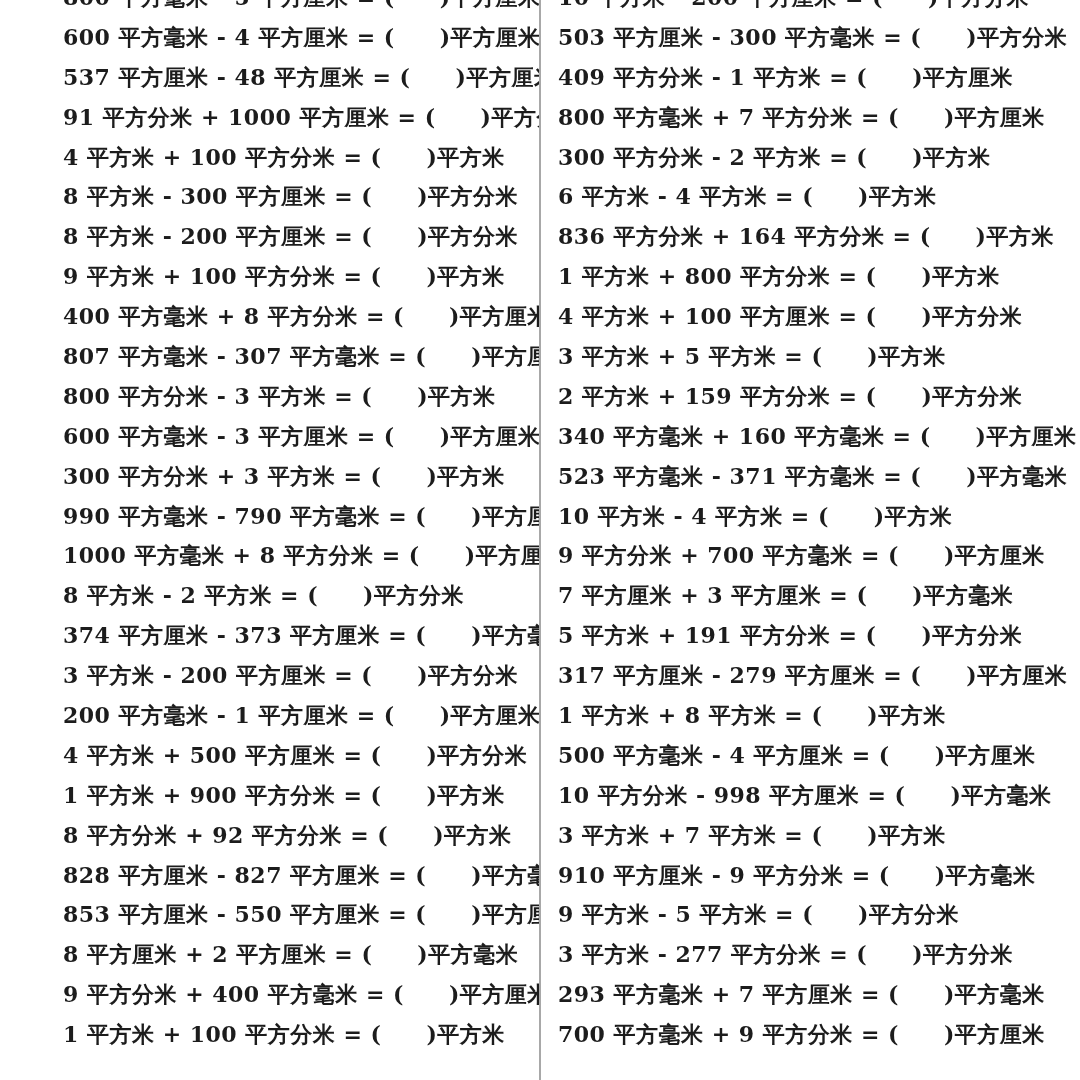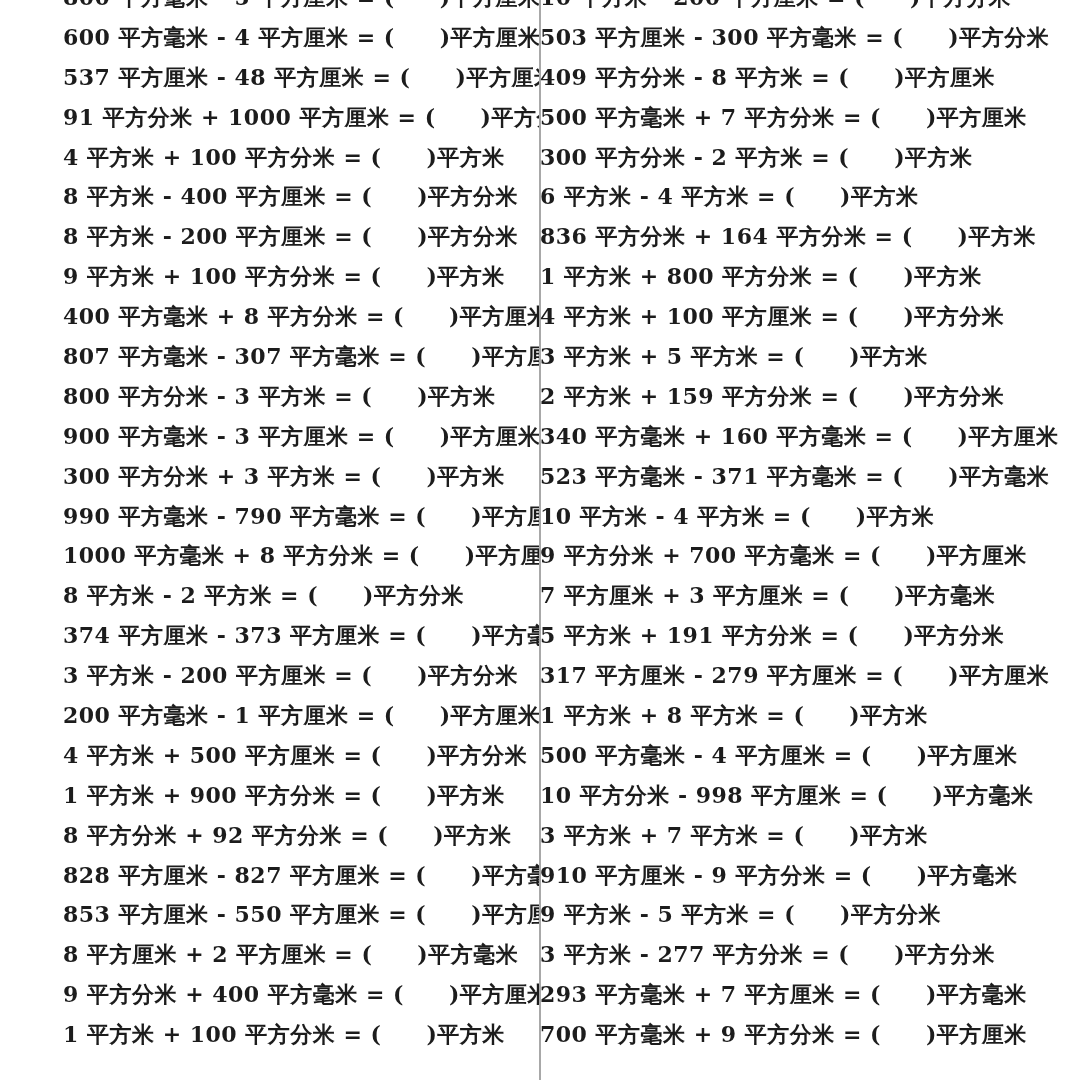--- a/index.html
+++ b/index.html
@@ -31,21 +31,21 @@
     height: 39.9px;
     display: flex;
     align-items: center;
     font-size: 22px;
     font-weight: bold;
     color: #1c1c1c;
     white-space: pre;
     letter-spacing: 0.5px;
   }
   .col-left .row  { padding-left: 63px; }
-  .col-right .row { }
+  .col-right .row { padding-left: 18px; }
   .divider {
     position: absolute;
     top: 0;
     bottom: 0;
     left: 539px;
     width: 2px;
     background: #a8a8a8;
   }
 </style>
 </head>
@@ -54,27 +54,27 @@
 <div class="page">
 
   <div class="col col-left">
     <div class="col-inner">
 
     <div class="row">800 平方毫米 - 5 平方厘米 = (　　)平方厘米</div>
         <div class="row">600 平方毫米 - 4 平方厘米 = (　　)平方厘米</div>
         <div class="row">537 平方厘米 - 48 平方厘米 = (　　)平方厘米</div>
         <div class="row">91 平方分米 + 1000 平方厘米 = (　　)平方分米</div>
         <div class="row">4 平方米 + 100 平方分米 = (　　)平方米</div>
-        <div class="row">8 平方米 - 400 平方厘米 = (　　)平方分米</div>
+        <div class="row">8 平方米 - 300 平方厘米 = (　　)平方分米</div>
         <div class="row">8 平方米 - 200 平方厘米 = (　　)平方分米</div>
         <div class="row">9 平方米 + 100 平方分米 = (　　)平方米</div>
         <div class="row">400 平方毫米 + 8 平方分米 = (　　)平方厘米</div>
         <div class="row">807 平方毫米 - 307 平方毫米 = (　　)平方厘米</div>
         <div class="row">800 平方分米 - 3 平方米 = (　　)平方米</div>
-        <div class="row">900 平方毫米 - 3 平方厘米 = (　　)平方厘米</div>
+        <div class="row">600 平方毫米 - 3 平方厘米 = (　　)平方厘米</div>
         <div class="row">300 平方分米 + 3 平方米 = (　　)平方米</div>
         <div class="row">990 平方毫米 - 790 平方毫米 = (　　)平方厘米</div>
         <div class="row">1000 平方毫米 + 8 平方分米 = (　　)平方厘米</div>
         <div class="row">8 平方米 - 2 平方米 = (　　)平方分米</div>
         <div class="row">374 平方厘米 - 373 平方厘米 = (　　)平方毫米</div>
         <div class="row">3 平方米 - 200 平方厘米 = (　　)平方分米</div>
         <div class="row">200 平方毫米 - 1 平方厘米 = (　　)平方厘米</div>
         <div class="row">4 平方米 + 500 平方厘米 = (　　)平方分米</div>
         <div class="row">1 平方米 + 900 平方分米 = (　　)平方米</div>
         <div class="row">8 平方分米 + 92 平方分米 = (　　)平方米</div>
@@ -86,22 +86,22 @@
       </div>
   </div>
 
   <div class="divider"></div>
 
   <div class="col col-right">
     <div class="col-inner">
 
     <div class="row">10 平方米 - 200 平方厘米 = (　　)平方分米</div>
         <div class="row">503 平方厘米 - 300 平方毫米 = (　　)平方分米</div>
-        <div class="row">409 平方分米 - 8 平方米 = (　　)平方厘米</div>
-        <div class="row">500 平方毫米 + 7 平方分米 = (　　)平方厘米</div>
+        <div class="row">409 平方分米 - 1 平方米 = (　　)平方厘米</div>
+        <div class="row">800 平方毫米 + 7 平方分米 = (　　)平方厘米</div>
         <div class="row">300 平方分米 - 2 平方米 = (　　)平方米</div>
         <div class="row">6 平方米 - 4 平方米 = (　　)平方米</div>
         <div class="row">836 平方分米 + 164 平方分米 = (　　)平方米</div>
         <div class="row">1 平方米 + 800 平方分米 = (　　)平方米</div>
         <div class="row">4 平方米 + 100 平方厘米 = (　　)平方分米</div>
         <div class="row">3 平方米 + 5 平方米 = (　　)平方米</div>
         <div class="row">2 平方米 + 159 平方分米 = (　　)平方分米</div>
         <div class="row">340 平方毫米 + 160 平方毫米 = (　　)平方厘米</div>
         <div class="row">523 平方毫米 - 371 平方毫米 = (　　)平方毫米</div>
         <div class="row">10 平方米 - 4 平方米 = (　　)平方米</div>

